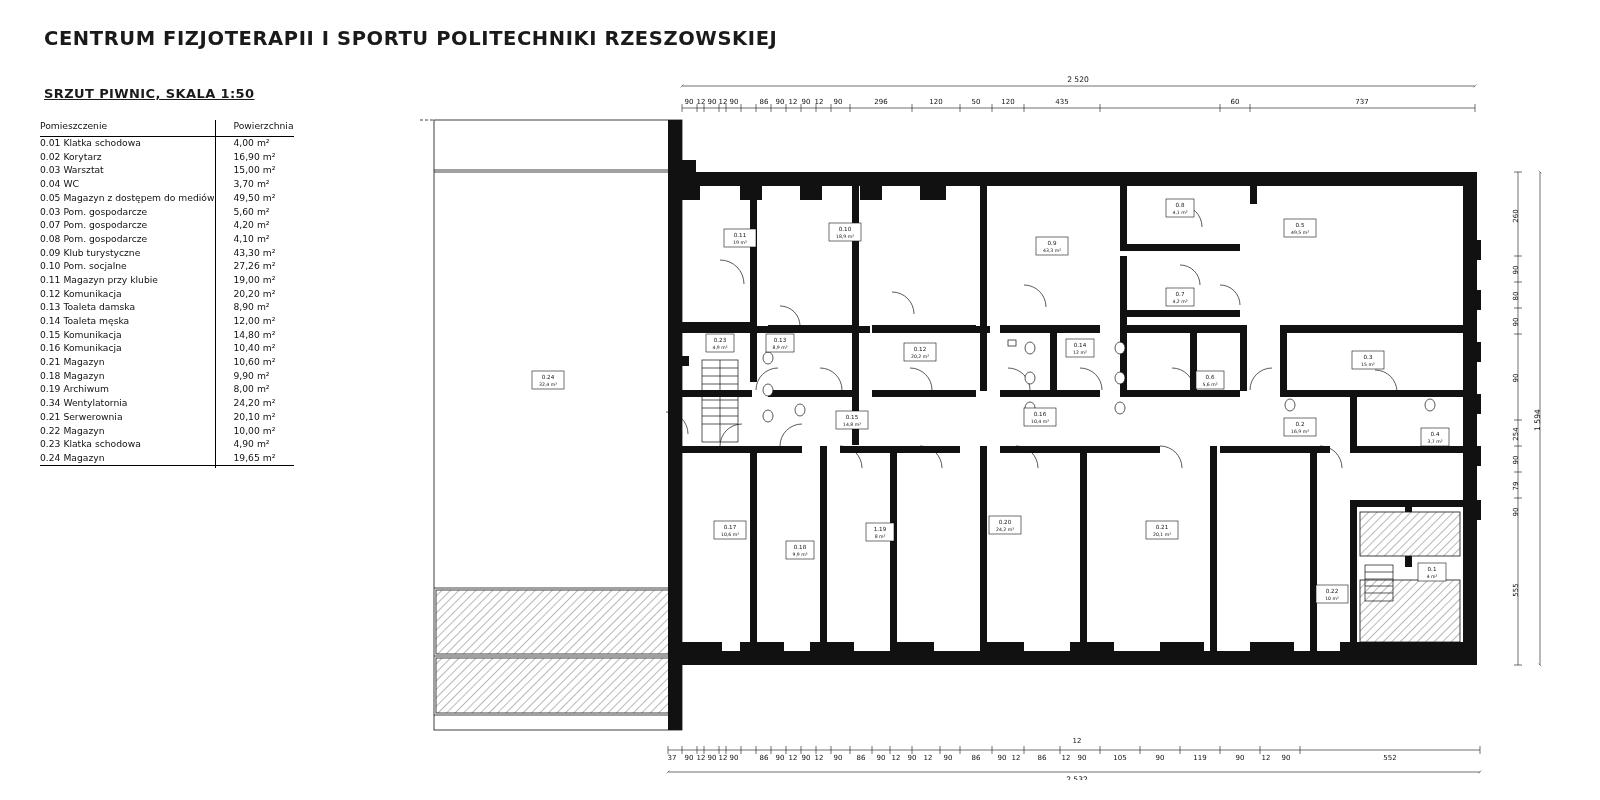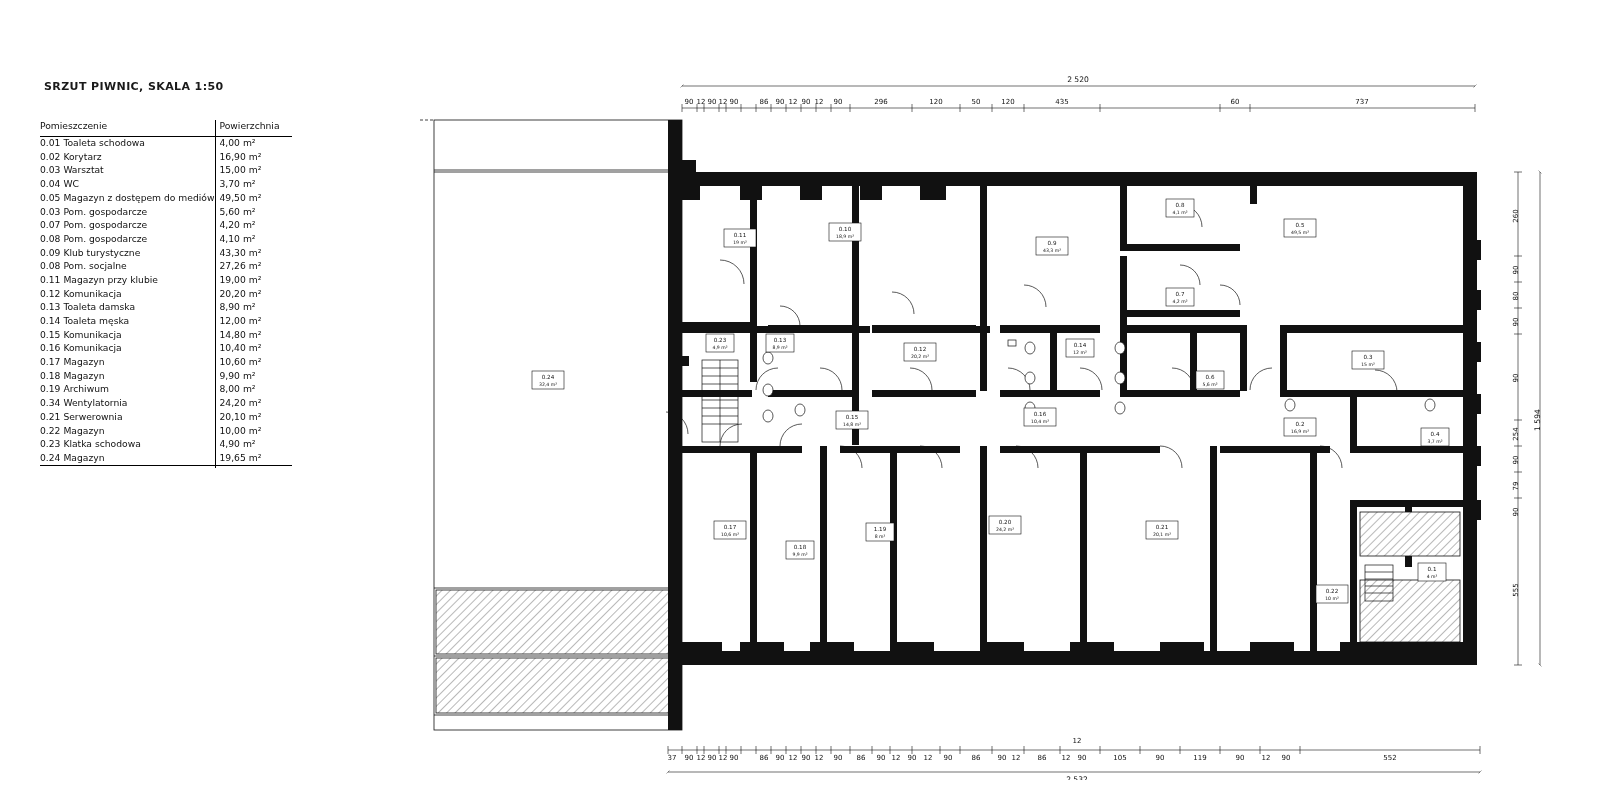--- a/index.html
+++ b/index.html
@@ -25,26 +25,27 @@
     top: 27px;
     font-size: 19.5px;
     letter-spacing: 0.6px;
     font-weight: 600;
     color: #1a1a1a;
     white-space: nowrap;
   }
   #subtitle {
     position: absolute;
     left: 44px;
-    top: 80px;
-    font-size: 11px;
+    top: 86px;
+    font-size: 13px;
     letter-spacing: 0.4px;
     font-weight: 600;
     color: #1a1a1a;
     white-space: nowrap;
+    text-decoration: underline;
   }
   
   #legend {
     position: absolute;
     left: 40px;
     top: 120px;
     width: 252px;
     font-size: 9.2px;
     line-height: 12.5px;
   }
@@ -54,21 +55,21 @@
   }
   #legend th {
     font-weight: 400;
     text-align: left;
     padding: 0 0 3px 0;
     border-bottom: 1px solid #000;
     font-size: 9.2px;
     margin-top: 44px;
   }
   #legend th.c2, #legend td.c2 {
-    padding-left: 4px;
+    padding-left: 18px;
     border-left: 1px solid #000;
     width: 92px;
   }
   #legend td {
     padding: 0.6px 0 0.6px 0;
     vertical-align: top;
     white-space: nowrap;
   }
   #legend tr:last-child td {
     padding-bottom: 2px;
@@ -107,33 +108,34 @@
   }
   .roomlabel.small {
     font-size: 4.6px;
   }
 </style>
 </head>
 <body>
 
 <div class="page">
 
+  <div id="title">CENTRUM FIZJOTERAPII I SPORTU POLITECHNIKI RZESZOWSKIEJ</div>
   <div id="subtitle">SRZUT PIWNIC, SKALA 1:50</div>
 
   <div id="legend">
     <table>
       <thead>
         <tr>
           <th class="c1">Pomieszczenie</th>
           <th class="c2">Powierzchnia</th>
         </tr>
       </thead>
       <tbody id="legend-body">
           <tr>
-            <td class="c1">0.01 Toaleta schodowa</td>
+            <td class="c1">0.01 Klatka schodowa</td>
             <td class="c2">4,00 m²</td>
           </tr>
           <tr>
             <td class="c1">0.02 Korytarz</td>
             <td class="c2">16,90 m²</td>
           </tr>
           <tr>
             <td class="c1">0.03 Warsztat</td>
             <td class="c2">15,00 m²</td>
           </tr>
@@ -155,21 +157,21 @@
           </tr>
           <tr>
             <td class="c1">0.08 Pom. gospodarcze</td>
             <td class="c2">4,10 m²</td>
           </tr>
           <tr>
             <td class="c1">0.09 Klub turystyczne</td>
             <td class="c2">43,30 m²</td>
           </tr>
           <tr>
-            <td class="c1">0.08 Pom. socjalne</td>
+            <td class="c1">0.10 Pom. socjalne</td>
             <td class="c2">27,26 m²</td>
           </tr>
           <tr>
             <td class="c1">0.11 Magazyn przy klubie</td>
             <td class="c2">19,00 m²</td>
           </tr>
           <tr>
             <td class="c1">0.12 Komunikacja</td>
             <td class="c2">20,20 m²</td>
           </tr>
@@ -183,21 +185,21 @@
           </tr>
           <tr>
             <td class="c1">0.15 Komunikacja</td>
             <td class="c2">14,80 m²</td>
           </tr>
           <tr>
             <td class="c1">0.16 Komunikacja</td>
             <td class="c2">10,40 m²</td>
           </tr>
           <tr>
-            <td class="c1">0.17 Magazyn</td>
+            <td class="c1">0.21 Magazyn</td>
             <td class="c2">10,60 m²</td>
           </tr>
           <tr>
             <td class="c1">0.18 Magazyn</td>
             <td class="c2">9,90 m²</td>
           </tr>
           <tr>
             <td class="c1">0.19 Archiwum</td>
             <td class="c2">8,00 m²</td>
           </tr>

